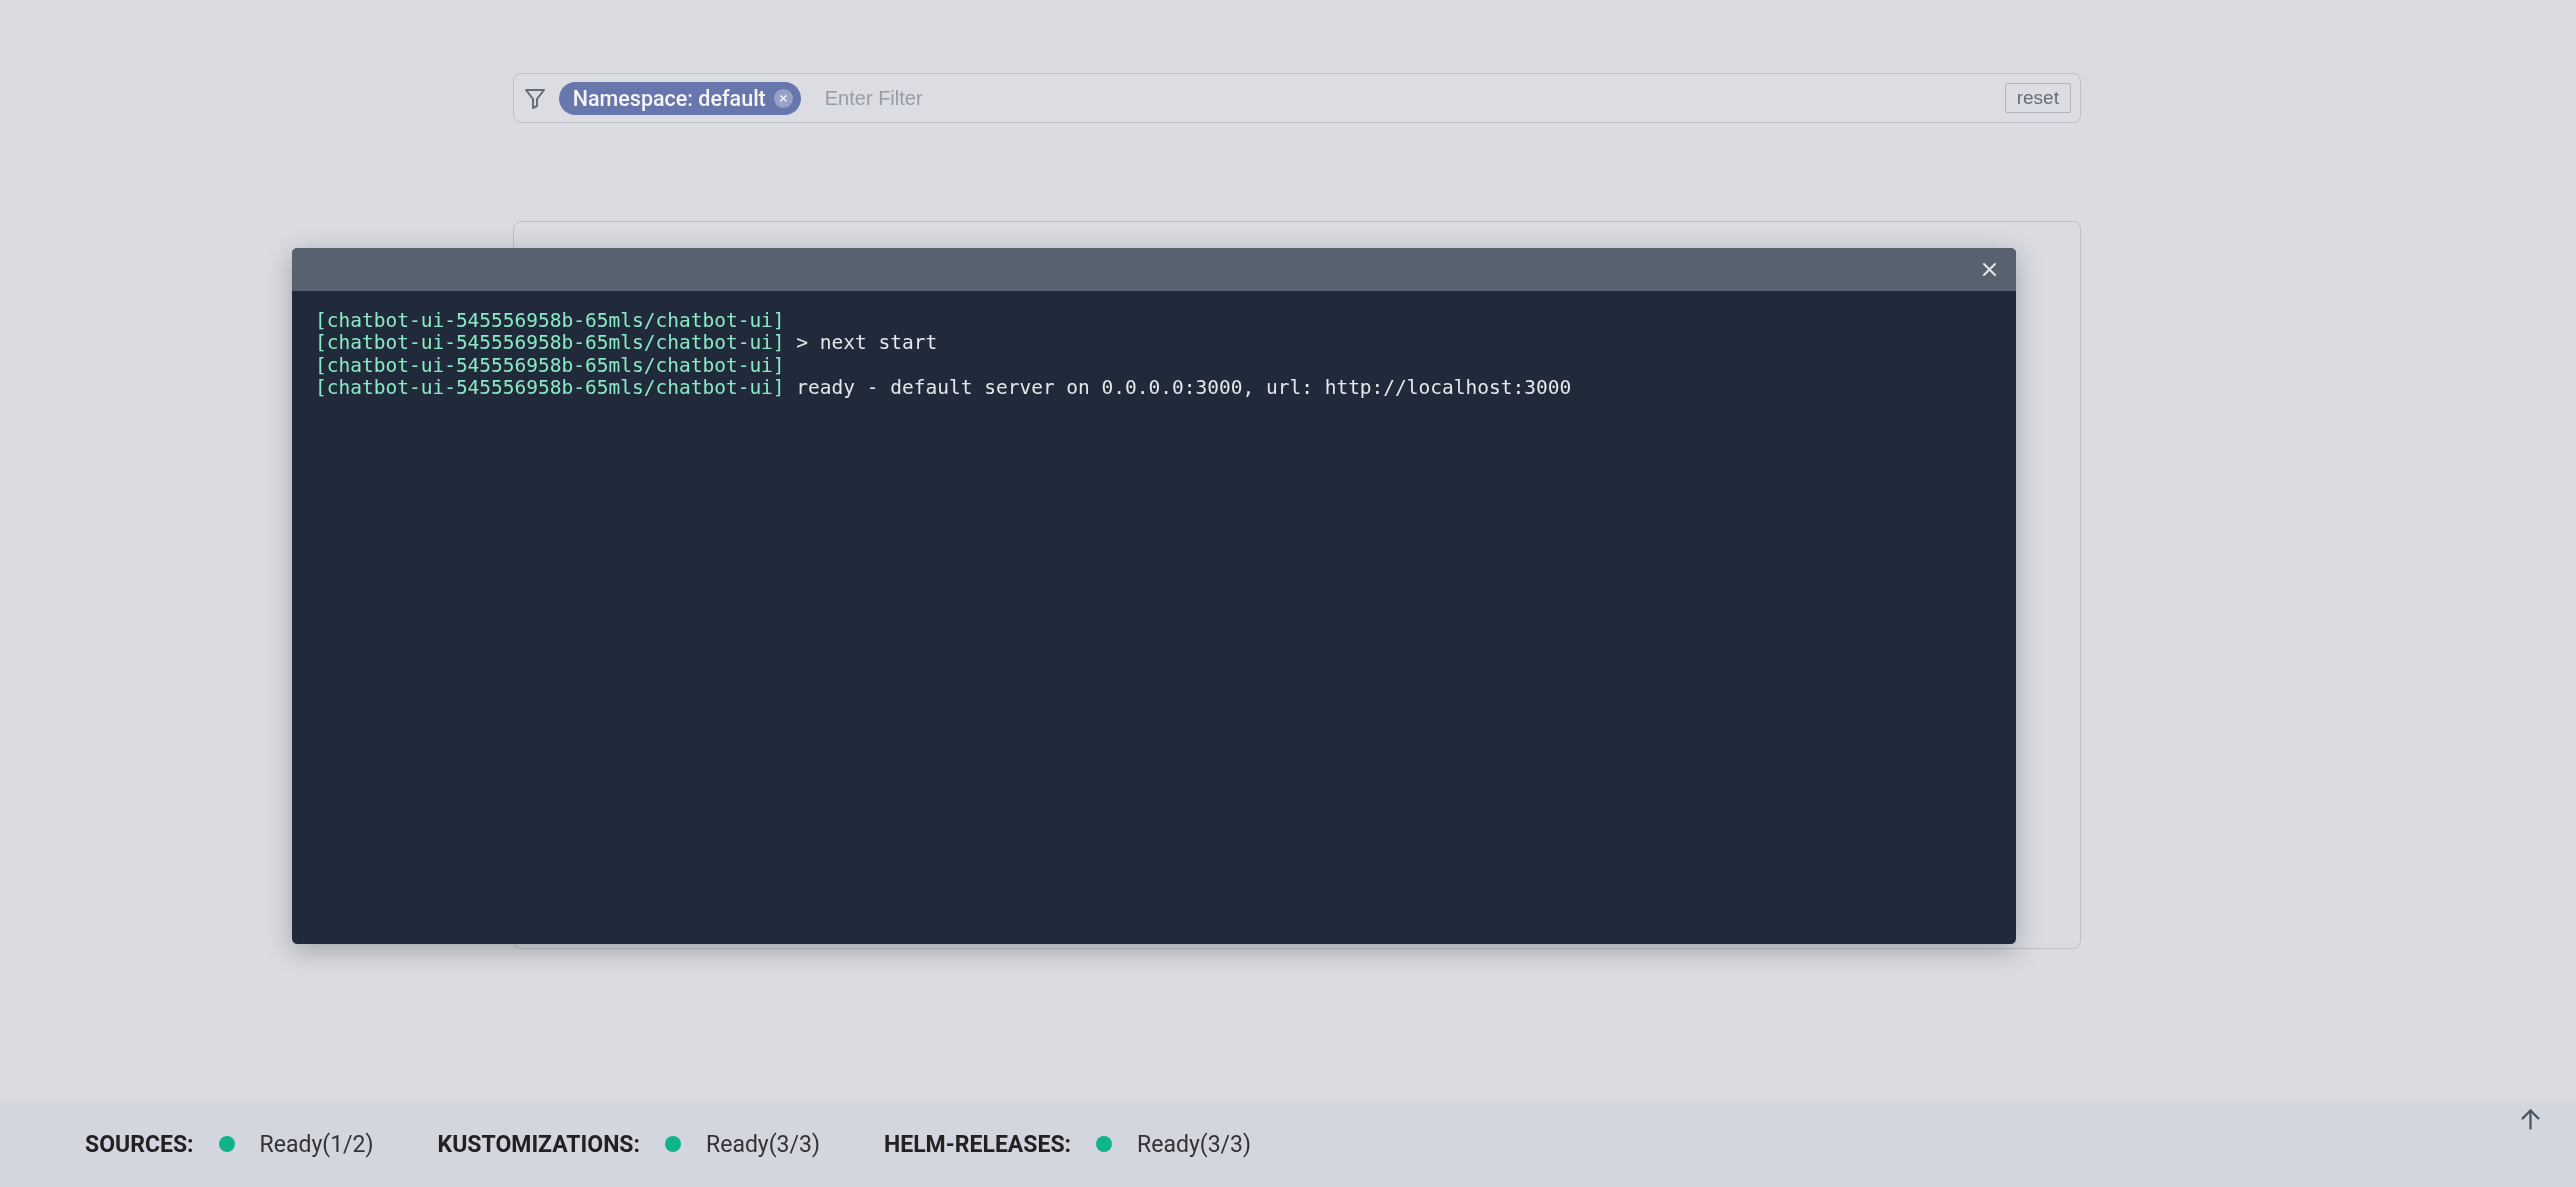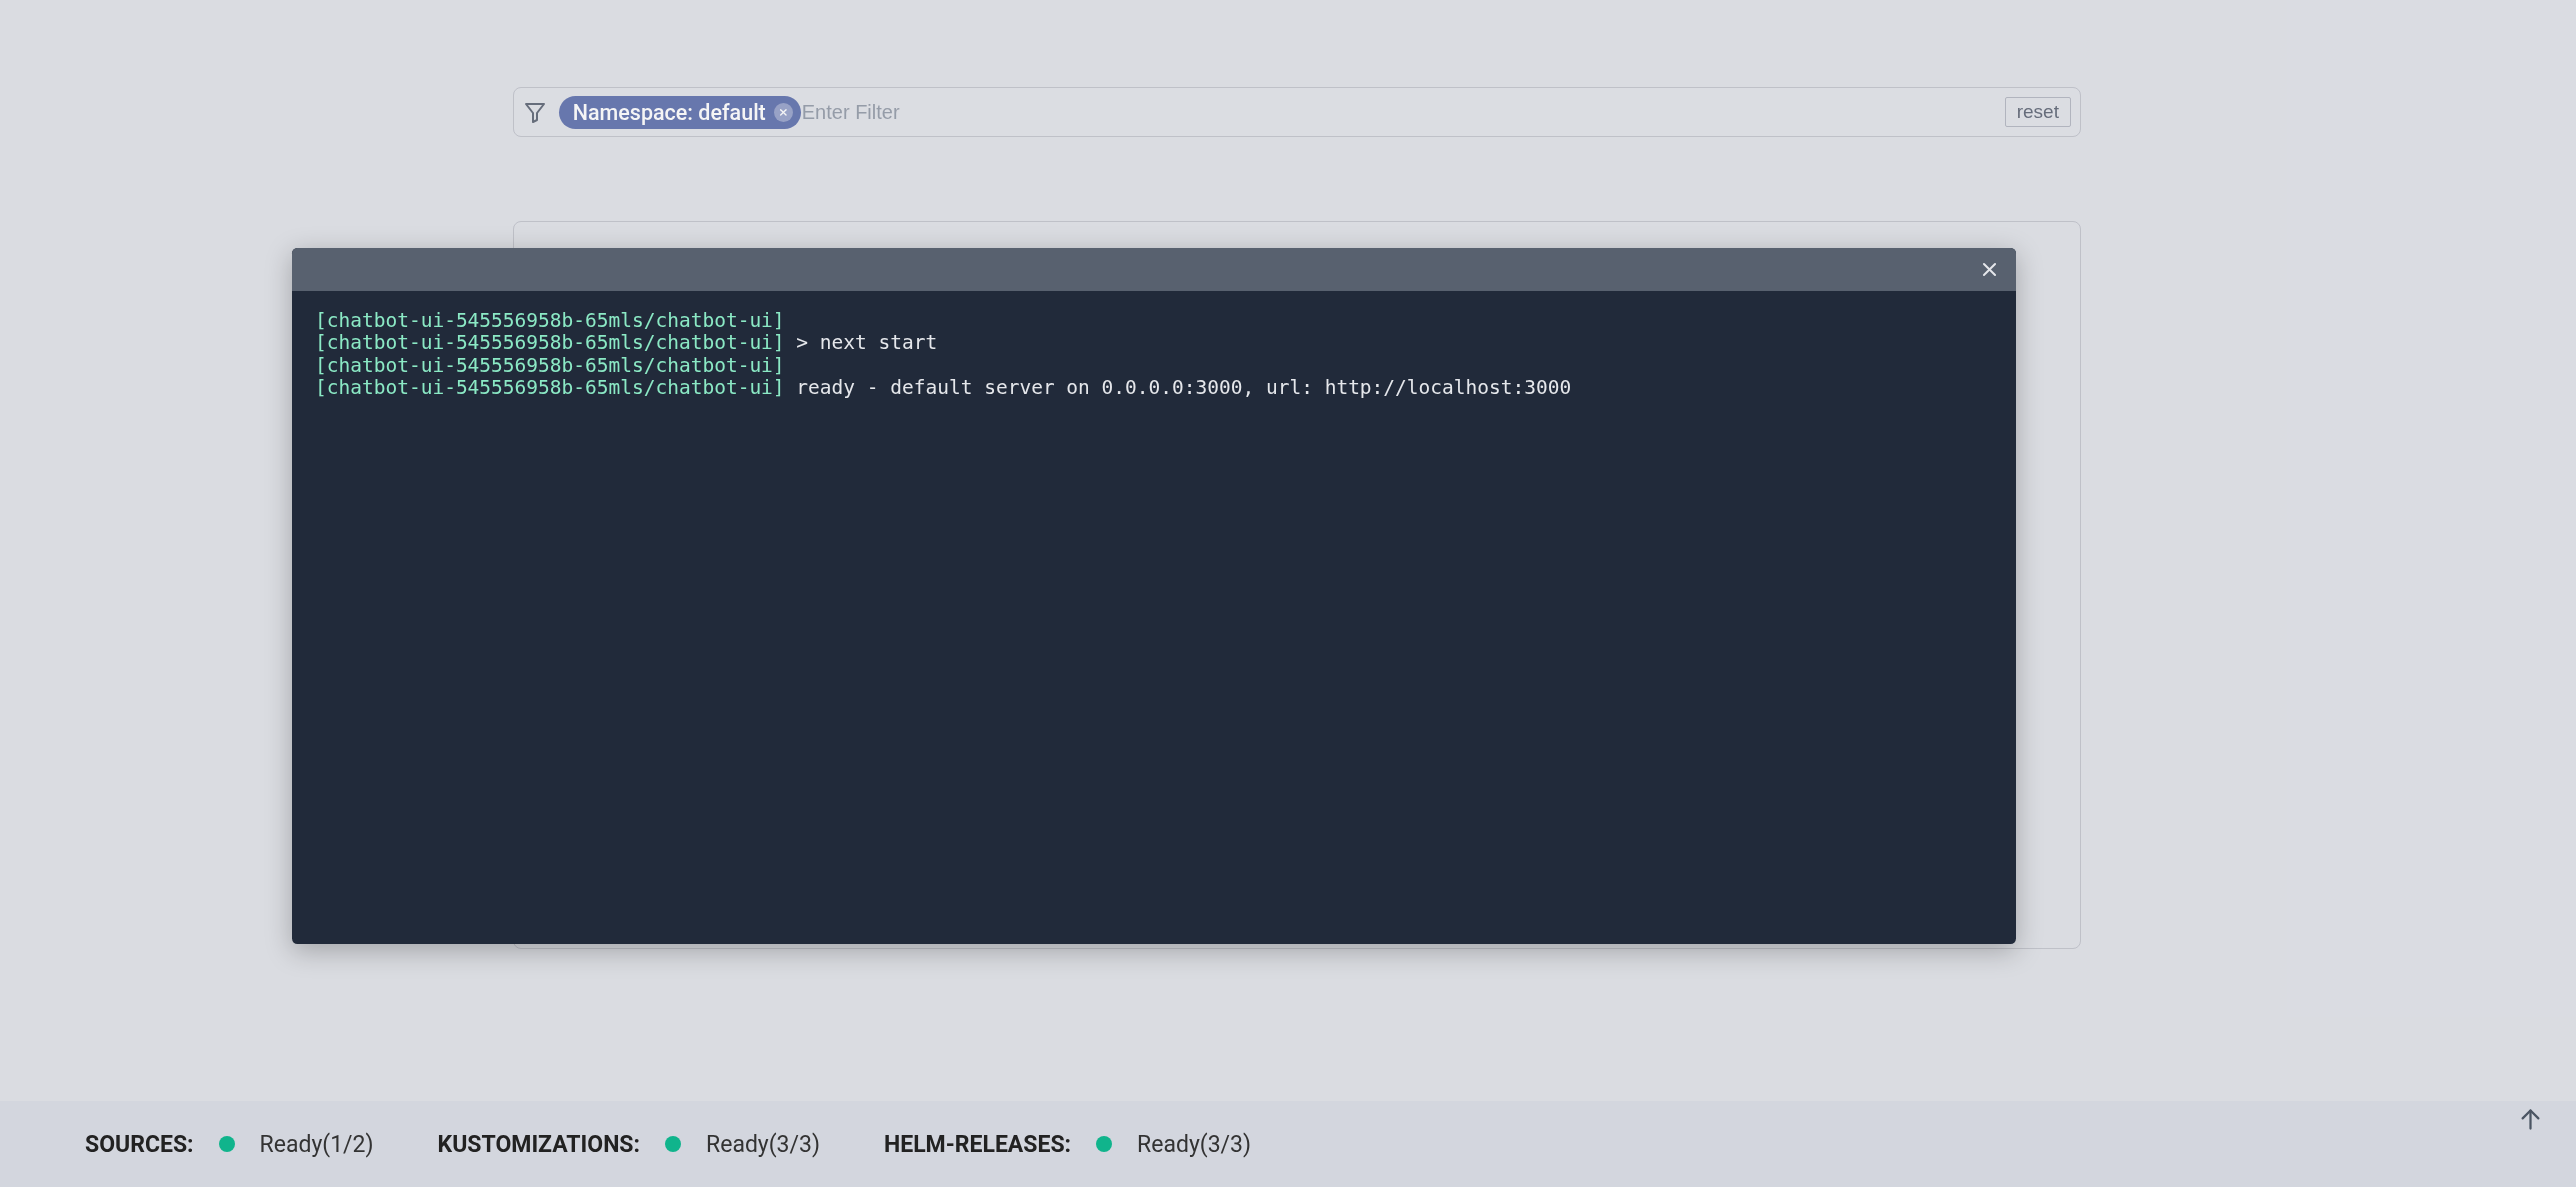--- a/index.html
+++ b/index.html
@@ -19,21 +19,21 @@
     position: relative;
     width: 100%;
     height: 100%;
     background: #e3e5eb;
   }
 
   
   .filter-bar {
     position: absolute;
     left: 513px;
-    top: 87px;
+    top: 73px;
     width: 1568px;
     height: 50px;
     border: 1.3px solid #c7c9d1;
     border-radius: 8px;
     display: flex;
     align-items: center;
     padding: 0 9.4px;
     background: rgba(255,255,255,0.05);
   }
 
@@ -72,21 +72,21 @@
   }
 
   .chip-close svg {
     width: 10.7px;
     height: 10.7px;
     color: #fff;
   }
 
   .filter-input {
     flex: 1 1 auto;
-    margin-left: 1px;
+    margin-left: 24px;
     border: none;
     outline: none;
     background: transparent;
     font-size: 20px;
     color: #374151;
   }
   .filter-input::placeholder {
     color: #9ca3af;
   }
 

